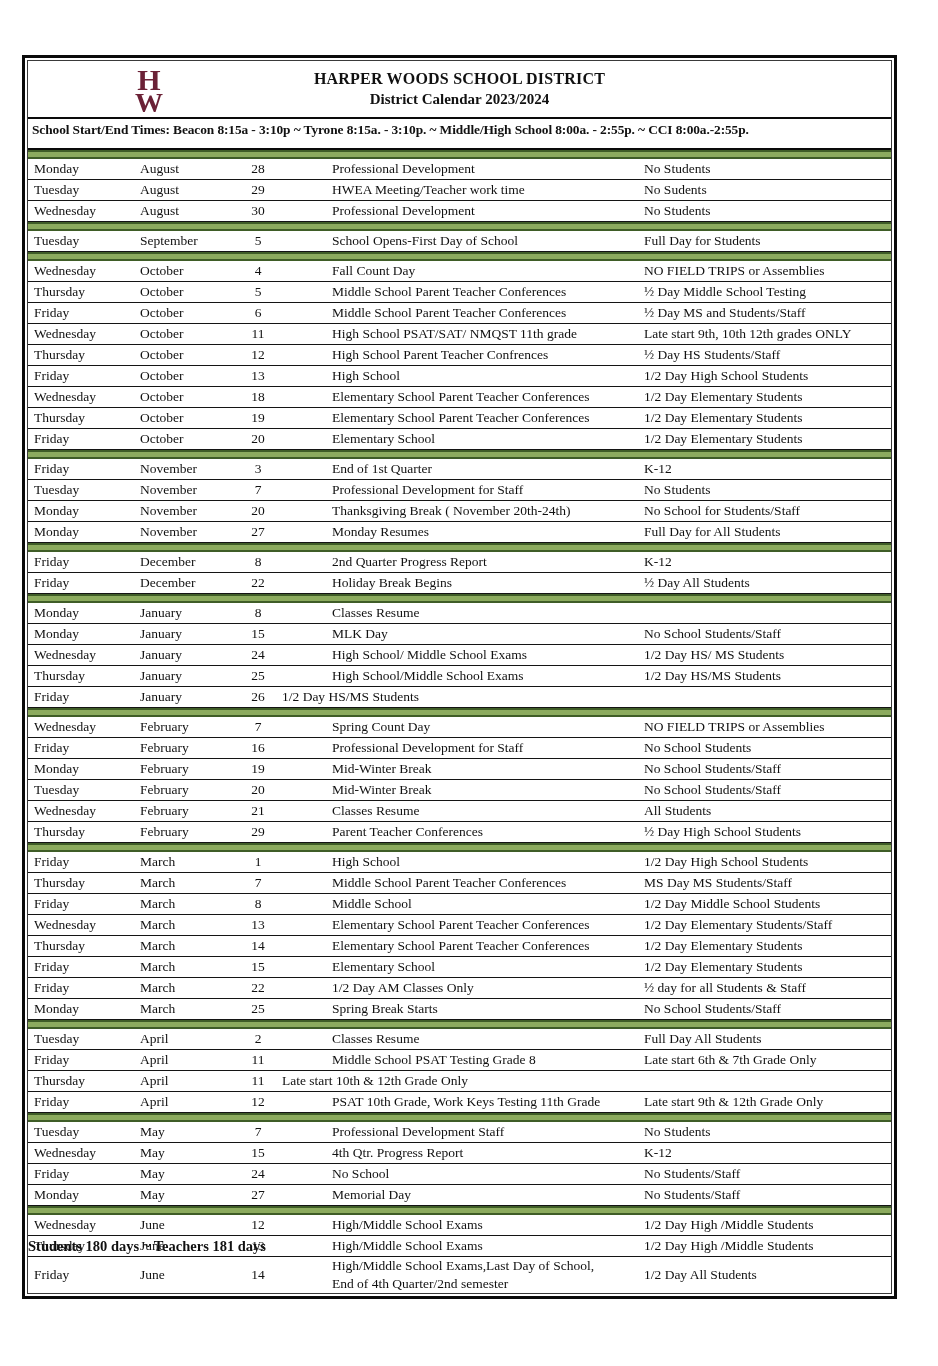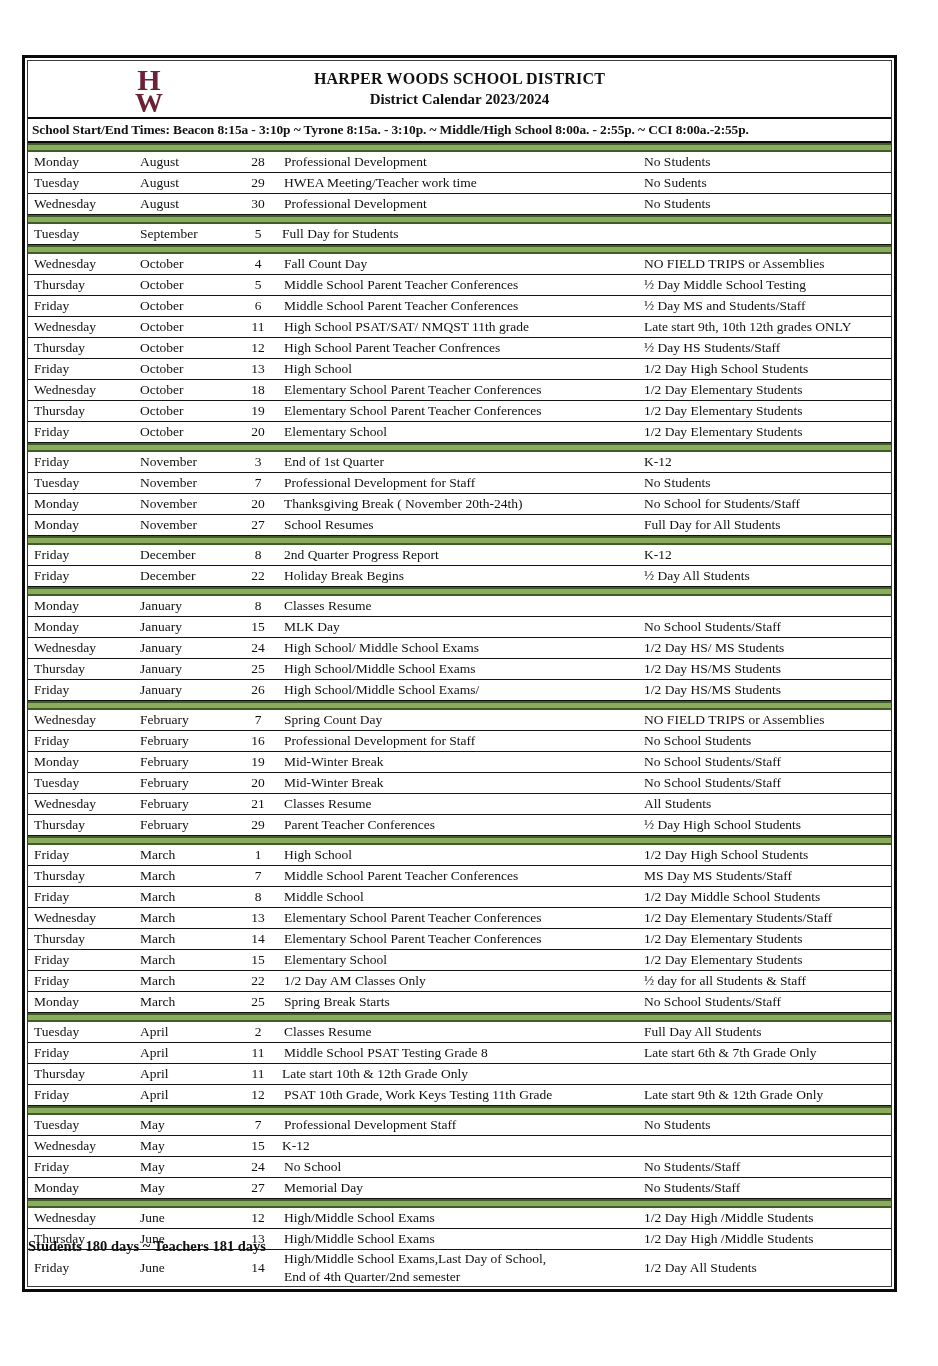--- a/index.html
+++ b/index.html
@@ -15,37 +15,37 @@
   
   .hdr {
     position:relative; height:56px; border-bottom:2px solid #0a0a0a;
     display:flex; flex-direction:column; align-items:center; justify-content:center;
   }
   .logo { position:absolute; left:100px; top:4px; }
   .title1 { font-weight:bold; font-size:16px; letter-spacing:0.2px; line-height:1.35; }
   .title2 { font-weight:bold; font-size:15px; line-height:1.3; }
   .times {
     border-bottom:2px solid #0a0a0a; font-weight:bold; font-size:13.4px;
-    padding:3px 2px 3px 4px; white-space:nowrap; letter-spacing:-0.1px;
+    padding:3px 2px 10px 4px; white-space:nowrap; letter-spacing:-0.1px;
   }
   
   .green-bar {
     height:9px; box-sizing:border-box; background:#8cab5e;
     border-top:2px solid #3f5d27; border-bottom:2px solid #3f5d27;
   }
   
   .cal-row {
     display:grid; grid-template-columns:106px 104px 40px 362px 1fr;
     border-bottom:1px solid #141414; min-height:20px; font-size:13.5px; line-height:20px;
     align-items:center;
   }
   .cal-row:last-child { border-bottom:none; }
   .cell { padding:0 2px 0 6px; white-space:nowrap; }
   .cell.date { text-align:center; padding:0; }
-  .cell.event { white-space:pre-line; line-height:18px; }
+  .cell.event { white-space:pre-line; line-height:18px;margin-left:48px; }
   .cell.note { padding-left:4px; }
   .b { font-weight:normal; }
   .footer {
     position:absolute; left:28px; top:1238px; font-weight:bold; font-size:14.5px;
   }
   svg text { font-family:"Liberation Serif", serif; }
 </style>
 </head>
 <body>
 
@@ -87,20 +87,21 @@
           <div class="cell month">August</div>
           <div class="cell date">30</div>
           <div class="cell event">Professional Development</div>
           <div class="cell note">No Students</div>
         </div>
         <div class="green-bar"></div>
         <div class="cal-row">
           <div class="cell day">Tuesday</div>
           <div class="cell month b">September</div>
           <div class="cell date b">5</div>
+          <div class="cell event">School Opens-First Day of School</div>
           <div class="cell note">Full Day for Students</div>
         </div>
         <div class="green-bar"></div>
         <div class="cal-row">
           <div class="cell day">Wednesday</div>
           <div class="cell month b">October</div>
           <div class="cell date b">4</div>
           <div class="cell event">Fall Count Day</div>
           <div class="cell note">NO FIELD TRIPS or Assemblies</div>
         </div>
@@ -179,21 +180,21 @@
           <div class="cell day">Monday</div>
           <div class="cell month">November</div>
           <div class="cell date">20</div>
           <div class="cell event">Thanksgiving Break ( November 20th-24th)</div>
           <div class="cell note">No School for Students/Staff</div>
         </div>
         <div class="cal-row">
           <div class="cell day">Monday</div>
           <div class="cell month">November</div>
           <div class="cell date">27</div>
-          <div class="cell event">School Resumes</div>
+          <div class="cell event">Monday Resumes</div>
           <div class="cell note">Full Day for All Students</div>
         </div>
         <div class="green-bar"></div>
         <div class="cal-row">
           <div class="cell day">Friday</div>
           <div class="cell month b">December</div>
           <div class="cell date b">8</div>
           <div class="cell event">2nd Quarter Progress Report</div>
           <div class="cell note">K-12</div>
         </div>
@@ -230,21 +231,20 @@
           <div class="cell day">Thursday</div>
           <div class="cell month">January</div>
           <div class="cell date">25</div>
           <div class="cell event">High School/Middle School Exams</div>
           <div class="cell note">1/2 Day HS/MS Students</div>
         </div>
         <div class="cal-row">
           <div class="cell day">Friday</div>
           <div class="cell month">January</div>
           <div class="cell date">26</div>
-          <div class="cell event">High School/Middle School Exams/</div>
           <div class="cell note">1/2 Day HS/MS Students</div>
         </div>
         <div class="green-bar"></div>
         <div class="cal-row">
           <div class="cell day">Wednesday</div>
           <div class="cell month b">February</div>
           <div class="cell date b">7</div>
           <div class="cell event">Spring Count Day</div>
           <div class="cell note">NO FIELD TRIPS or Assemblies</div>
         </div>
@@ -373,20 +373,21 @@
           <div class="cell day">Tuesday</div>
           <div class="cell month b">May</div>
           <div class="cell date b">7</div>
           <div class="cell event">Professional Development Staff</div>
           <div class="cell note">No  Students</div>
         </div>
         <div class="cal-row">
           <div class="cell day">Wednesday</div>
           <div class="cell month">May</div>
           <div class="cell date">15</div>
+          <div class="cell event">4th Qtr. Progress Report</div>
           <div class="cell note">K-12</div>
         </div>
         <div class="cal-row">
           <div class="cell day">Friday</div>
           <div class="cell month">May</div>
           <div class="cell date">24</div>
           <div class="cell event">No School</div>
           <div class="cell note">No Students/Staff</div>
         </div>
         <div class="cal-row">

